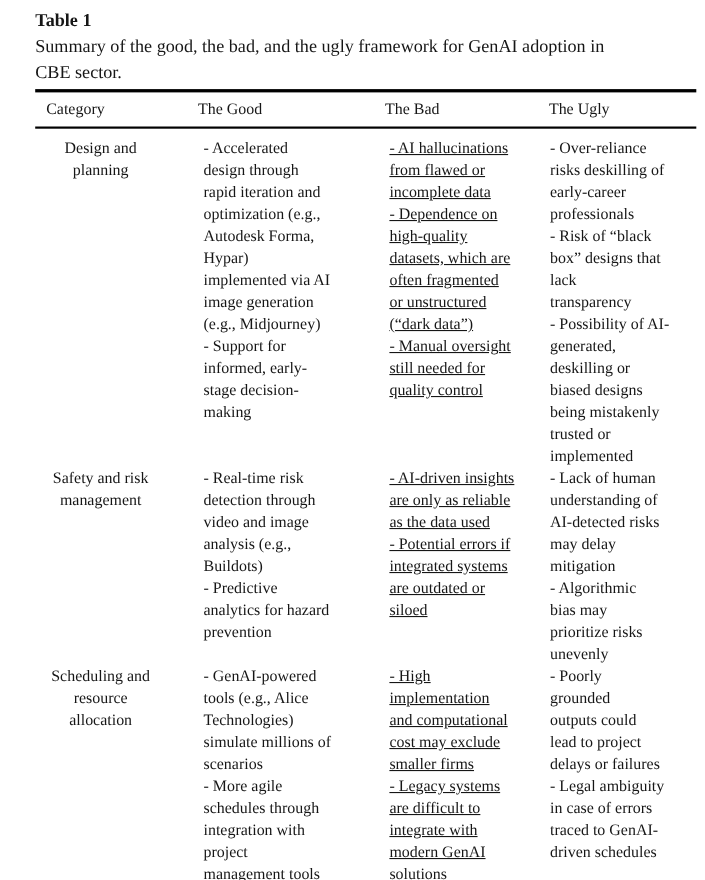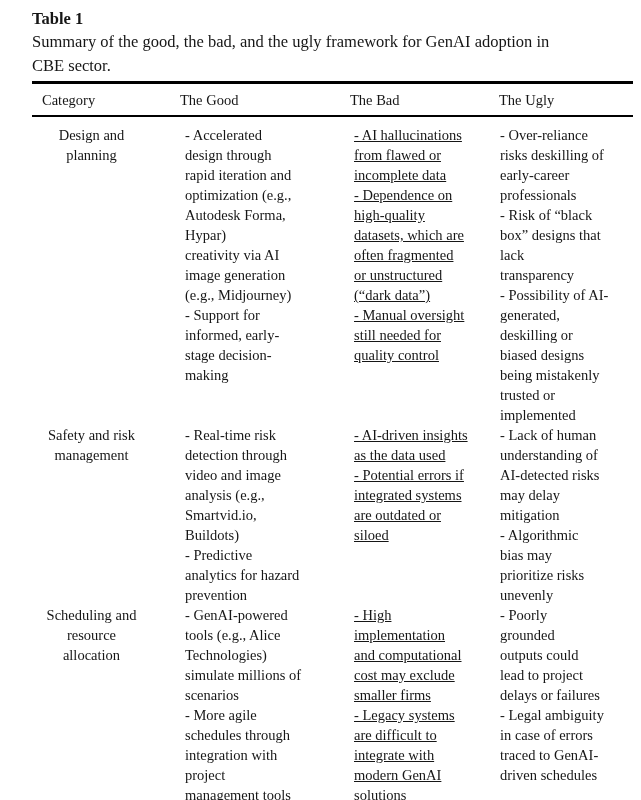--- a/index.html
+++ b/index.html
@@ -108,21 +108,21 @@
             <div class="line">Design and</div>
             <div class="line">planning</div>
           </div>
           <div class="cell c-good">
             <div class="line">- Accelerated</div>
             <div class="line">design through</div>
             <div class="line">rapid iteration and</div>
             <div class="line">optimization (e.g.,</div>
             <div class="line">Autodesk Forma,</div>
             <div class="line">Hypar)</div>
-            <div class="line">creativity via AI</div>
+            <div class="line">implemented via AI</div>
             <div class="line">image generation</div>
             <div class="line">(e.g., Midjourney)</div>
             <div class="line">- Support for</div>
             <div class="line">informed, early-</div>
             <div class="line">stage decision-</div>
             <div class="line">making</div>
           </div>
           <div class="cell c-bad">
             <div class="line">- AI hallucinations</div>
             <div class="line">from flawed or</div>
@@ -158,28 +158,28 @@
         <div class="trow">
           <div class="cell cat">
             <div class="line">Safety and risk</div>
             <div class="line">management</div>
           </div>
           <div class="cell c-good">
             <div class="line">- Real-time risk</div>
             <div class="line">detection through</div>
             <div class="line">video and image</div>
             <div class="line">analysis (e.g.,</div>
-            <div class="line">Smartvid.io,</div>
             <div class="line">Buildots)</div>
             <div class="line">- Predictive</div>
             <div class="line">analytics for hazard</div>
             <div class="line">prevention</div>
           </div>
           <div class="cell c-bad">
             <div class="line">- AI-driven insights</div>
+            <div class="line">are only as reliable</div>
             <div class="line">as the data used</div>
             <div class="line">- Potential errors if</div>
             <div class="line">integrated systems</div>
             <div class="line">are outdated or</div>
             <div class="line">siloed</div>
           </div>
           <div class="cell c-ugly">
             <div class="line">- Lack of human</div>
             <div class="line">understanding of</div>
             <div class="line">AI-detected risks</div>

